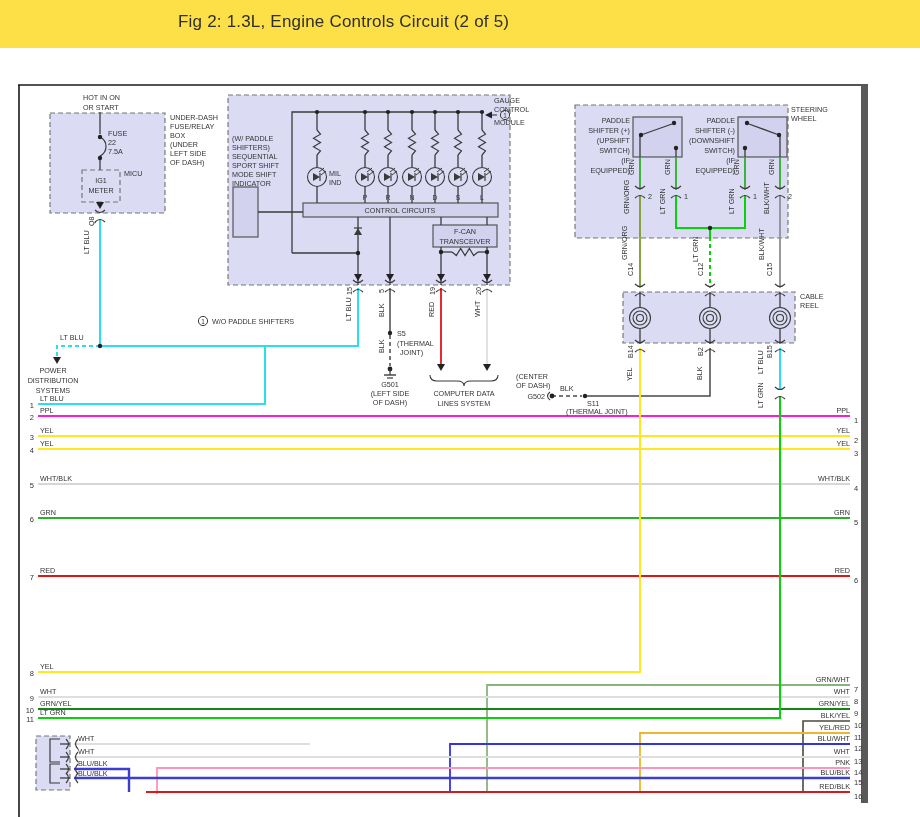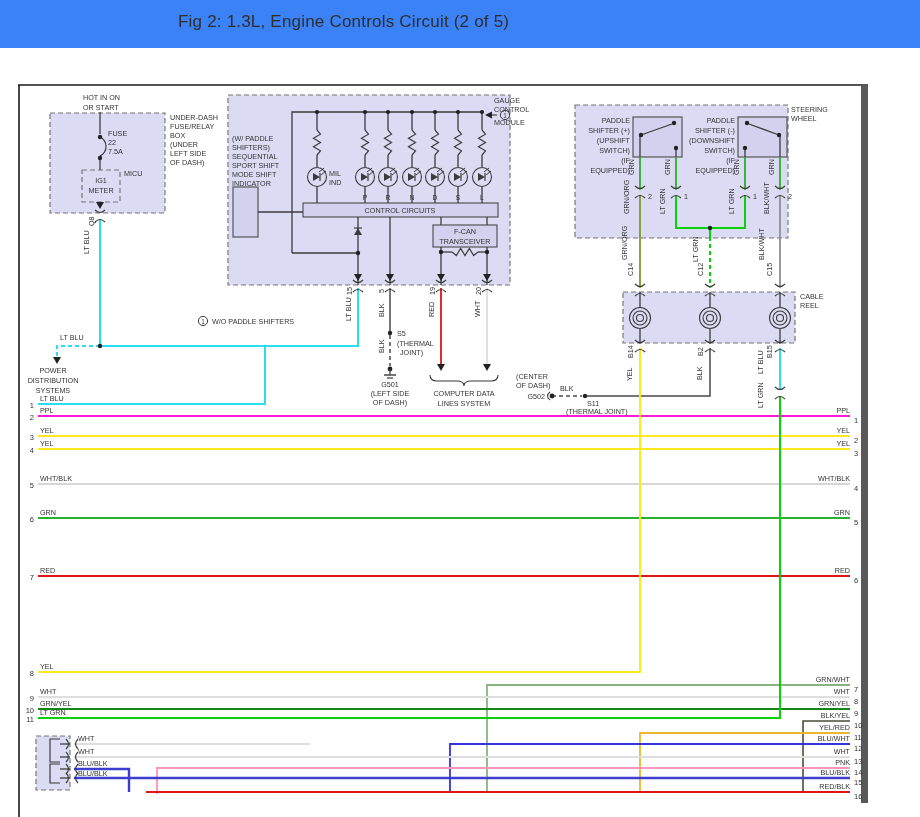--- a/index.html
+++ b/index.html
@@ -5,21 +5,21 @@
   html,body{margin:0;padding:0;background:#fff;font-family:"Liberation Sans",sans-serif;}
   #stage{position:relative;width:920px;height:817px;background:#fff;overflow:hidden;}
   #titlebar{position:absolute;left:0;top:0;width:920px;height:48px;background:#d2d2d2;}
   #titlebar .t{position:absolute;left:178px;top:12px;font-size:17px;color:#2e2e2e;letter-spacing:.2px;}
   svg text{font-family:"Liberation Sans",sans-serif;fill:#333;}
 </style>
 </head>
 <body>
 
 <div id="stage">
-  <div id="titlebar" style="background: #3b82f6;">
+  <div id="titlebar" style="background: #fde047;">
     <span class="t">Fig 2: 1.3L, Engine Controls Circuit (2 of 5)</span>
   </div>
   <svg id="diagram" width="920" height="817" viewBox="0 0 920 817" style="position:absolute;left:0;top:0;">
       <line x1="18" y1="85" x2="868" y2="85" stroke="#1a1a1a" stroke-width="1.6"></line>
       <line x1="19" y1="85" x2="19" y2="817" stroke="#1a1a1a" stroke-width="1.6"></line>
       <rect x="861" y="85" width="7" height="718" fill="#595959"></rect>
       <rect x="50" y="113" width="115" height="100" fill="#dbdbf4" stroke="#777" stroke-width="1.2" stroke-dasharray="5,3"></rect>
       <rect x="82" y="170" width="38" height="32" fill="none" stroke="#777" stroke-width="1.2" stroke-dasharray="5,3"></rect>
       <rect x="228" y="95" width="282" height="190" fill="#dbdbf4" stroke="#777" stroke-width="1.2" stroke-dasharray="5,3"></rect>
       <rect x="233" y="187" width="25" height="50" fill="#d2d2ee" stroke="#555" stroke-width="1.2"></rect>

